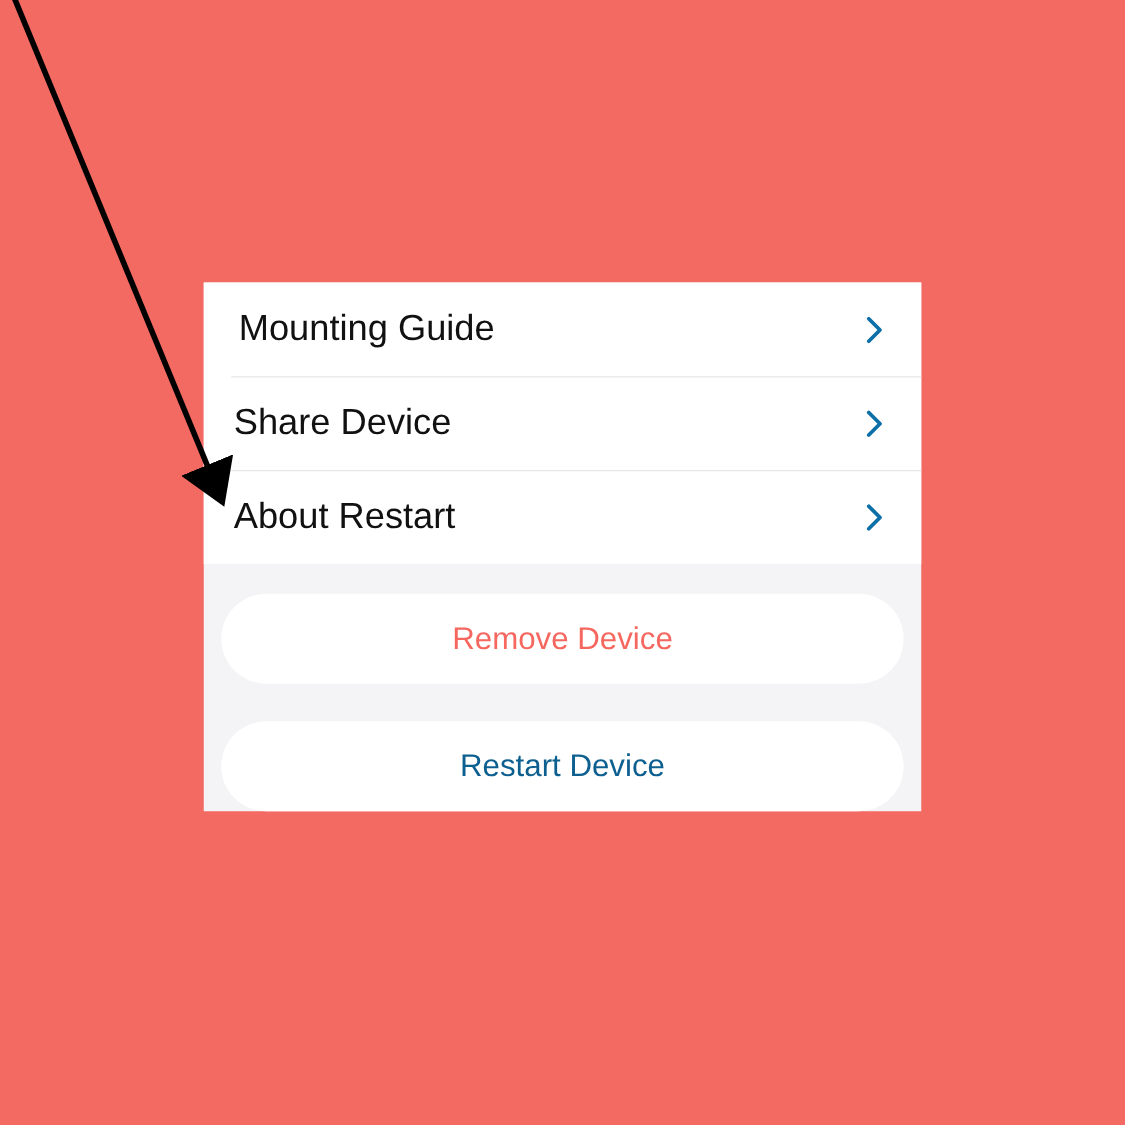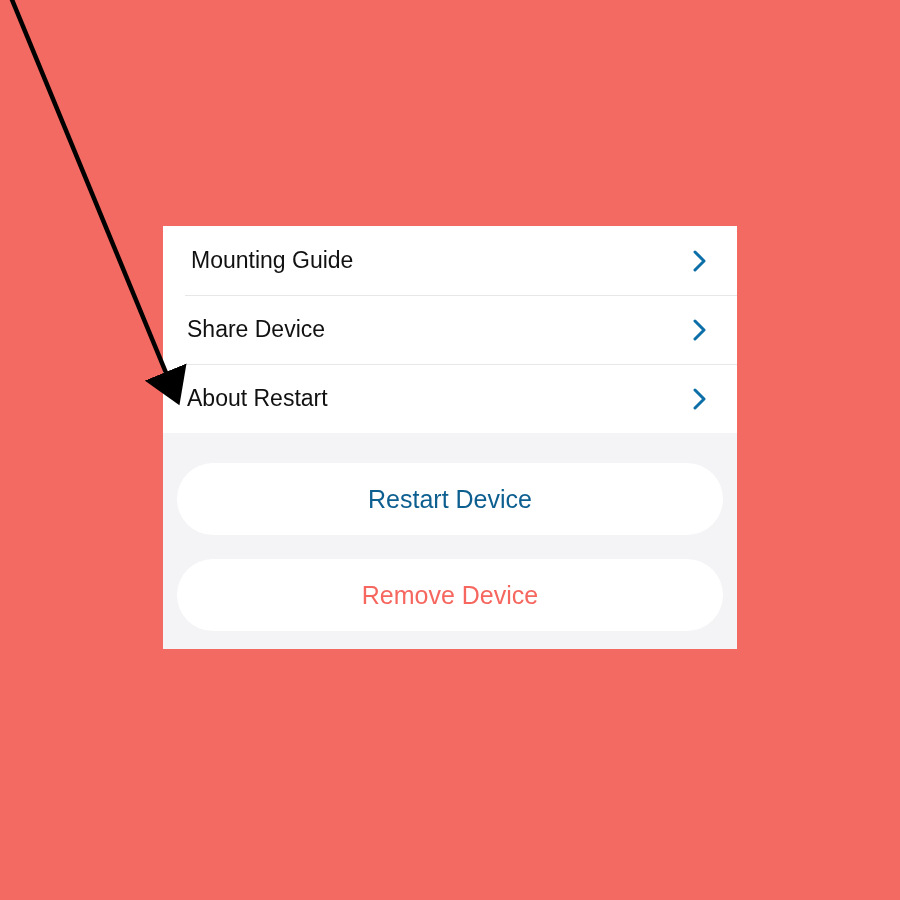--- a/index.html
+++ b/index.html
@@ -33,21 +33,21 @@
     .list-item + .list-item::before {
       content: "";
       position: absolute;
       top: 0;
       left: 22px;
       right: 0;
       height: 1px;
       background: #e7e7ea;
     }
     .list-label {
-      font-size: 23px;
+      font-size: 29px;
       color: #111111;
       font-weight: 400;
     }
     .chevron {
       width: 14px;
       height: 22px;
       flex: 0 0 auto;
       margin-right: 4px;
     }
     .chevron svg { display: block; }
@@ -100,26 +100,26 @@
       <span class="list-label">About Restart</span>
       <span class="chevron">
         <svg viewBox="0 0 14 22" width="14" height="22">
           <polyline points="2,2 11,11 2,20" fill="none" stroke="#0d6fa8" stroke-width="3" stroke-linecap="round" stroke-linejoin="round"></polyline>
         </svg>
       </span>
     </div>
 
   </div>
 
+  <div class="btn btn-remove">
+    <span>Remove Device</span>
+  </div>
+
   <div class="btn btn-restart">
     <span>Restart Device</span>
-  </div>
-
-  <div class="btn btn-remove">
-    <span>Remove Device</span>
   </div>
 </div>
 
 <svg class="arrow" width="900" height="900">
   <defs>
     <marker id="ahead" markerWidth="10" markerHeight="10" refX="6" refY="5" orient="auto" markerUnits="strokeWidth">
       <path d="M0,0 L8,5 L0,10 z" fill="#000000"></path>
     </marker>
   </defs>
   <line x1="8" y1="-10" x2="176" y2="397" stroke="#000000" stroke-width="4.5" marker-end="url(#ahead)"></line>

